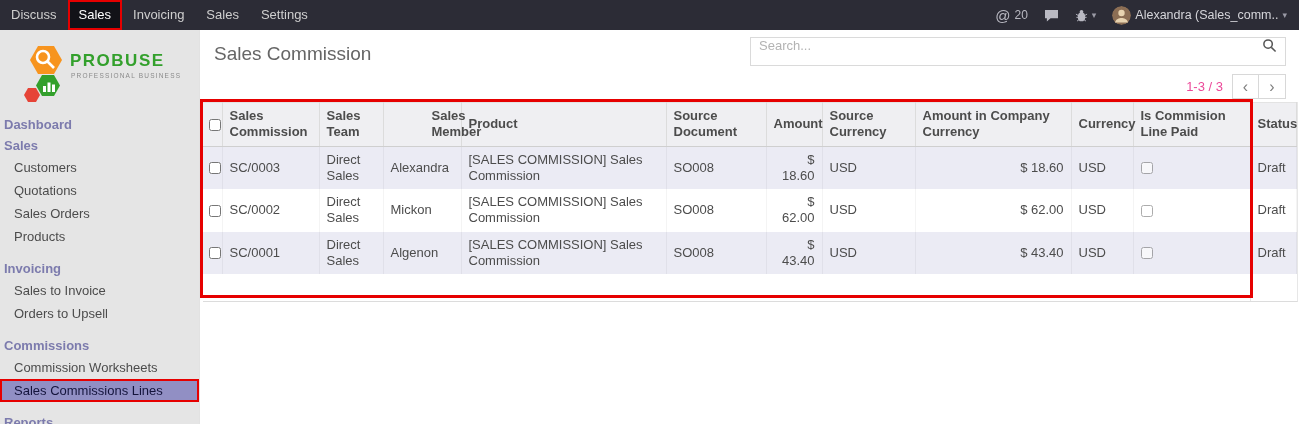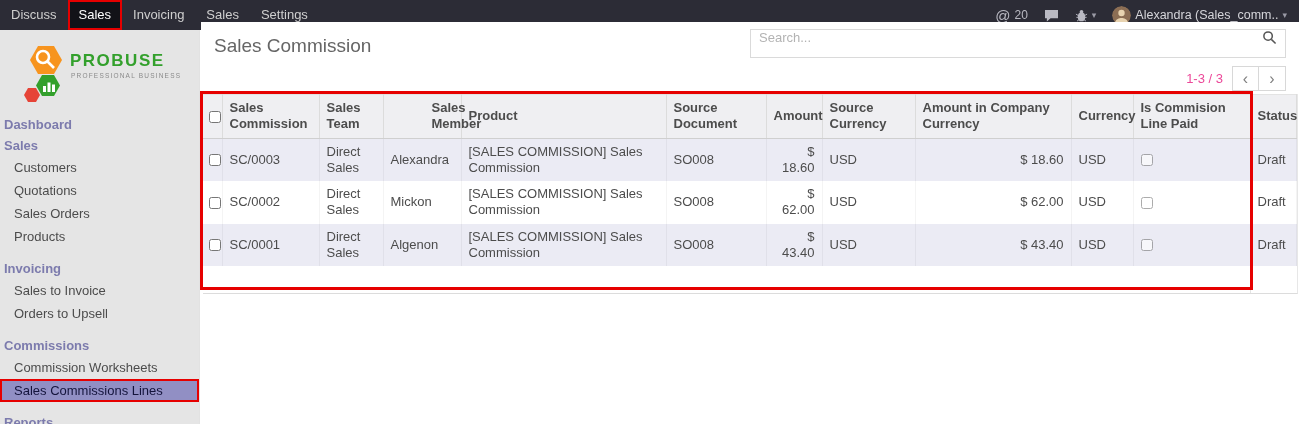--- a/index.html
+++ b/index.html
@@ -43,21 +43,21 @@
   }
   .nav-section:first-child { margin-top:0; }
   .nav-section + .nav-section { margin-top:0; }
   .nav-item { padding:4px 8px 4px 14px; font-size:13px; color:#4c4c4c; cursor:pointer; white-space:nowrap; }
   .nav-item.active {
     background:var(--active-item-bg,#918fc4); color:#14143c;
     box-shadow:inset 0 0 0 2px var(--annotation-red,#e60000);
   }
 
   
-  .main { position:absolute; top:22px; left:201px; width:1098px; height:394px; background:#fff; }
+  .main { position:absolute; top:30px; left:201px; width:1098px; height:394px; background:#fff; }
   .control-panel { position:relative; height:72px; }
   .page-title { margin:0; position:absolute; left:13px; top:13px; font-size:19px; font-weight:normal; color:#666; }
   .searchbox {
     position:absolute; right:13px; top:7px; width:536px; height:29px;
     border:1px solid #dadada; background:#fff; display:flex; align-items:flex-start;
   }
   .searchbox input { flex:1; border:none; outline:none; padding:0 8px; font-size:13px; color:#333; font-family:inherit; background:transparent; }
   .searchbox input::placeholder { color:#b3b3b3; }
   .search-icon { padding:0 8px; cursor:pointer; display:flex; align-items:center; }
   .pager { position:absolute; right:13px; top:44px; display:flex; align-items:center; gap:9px; }

